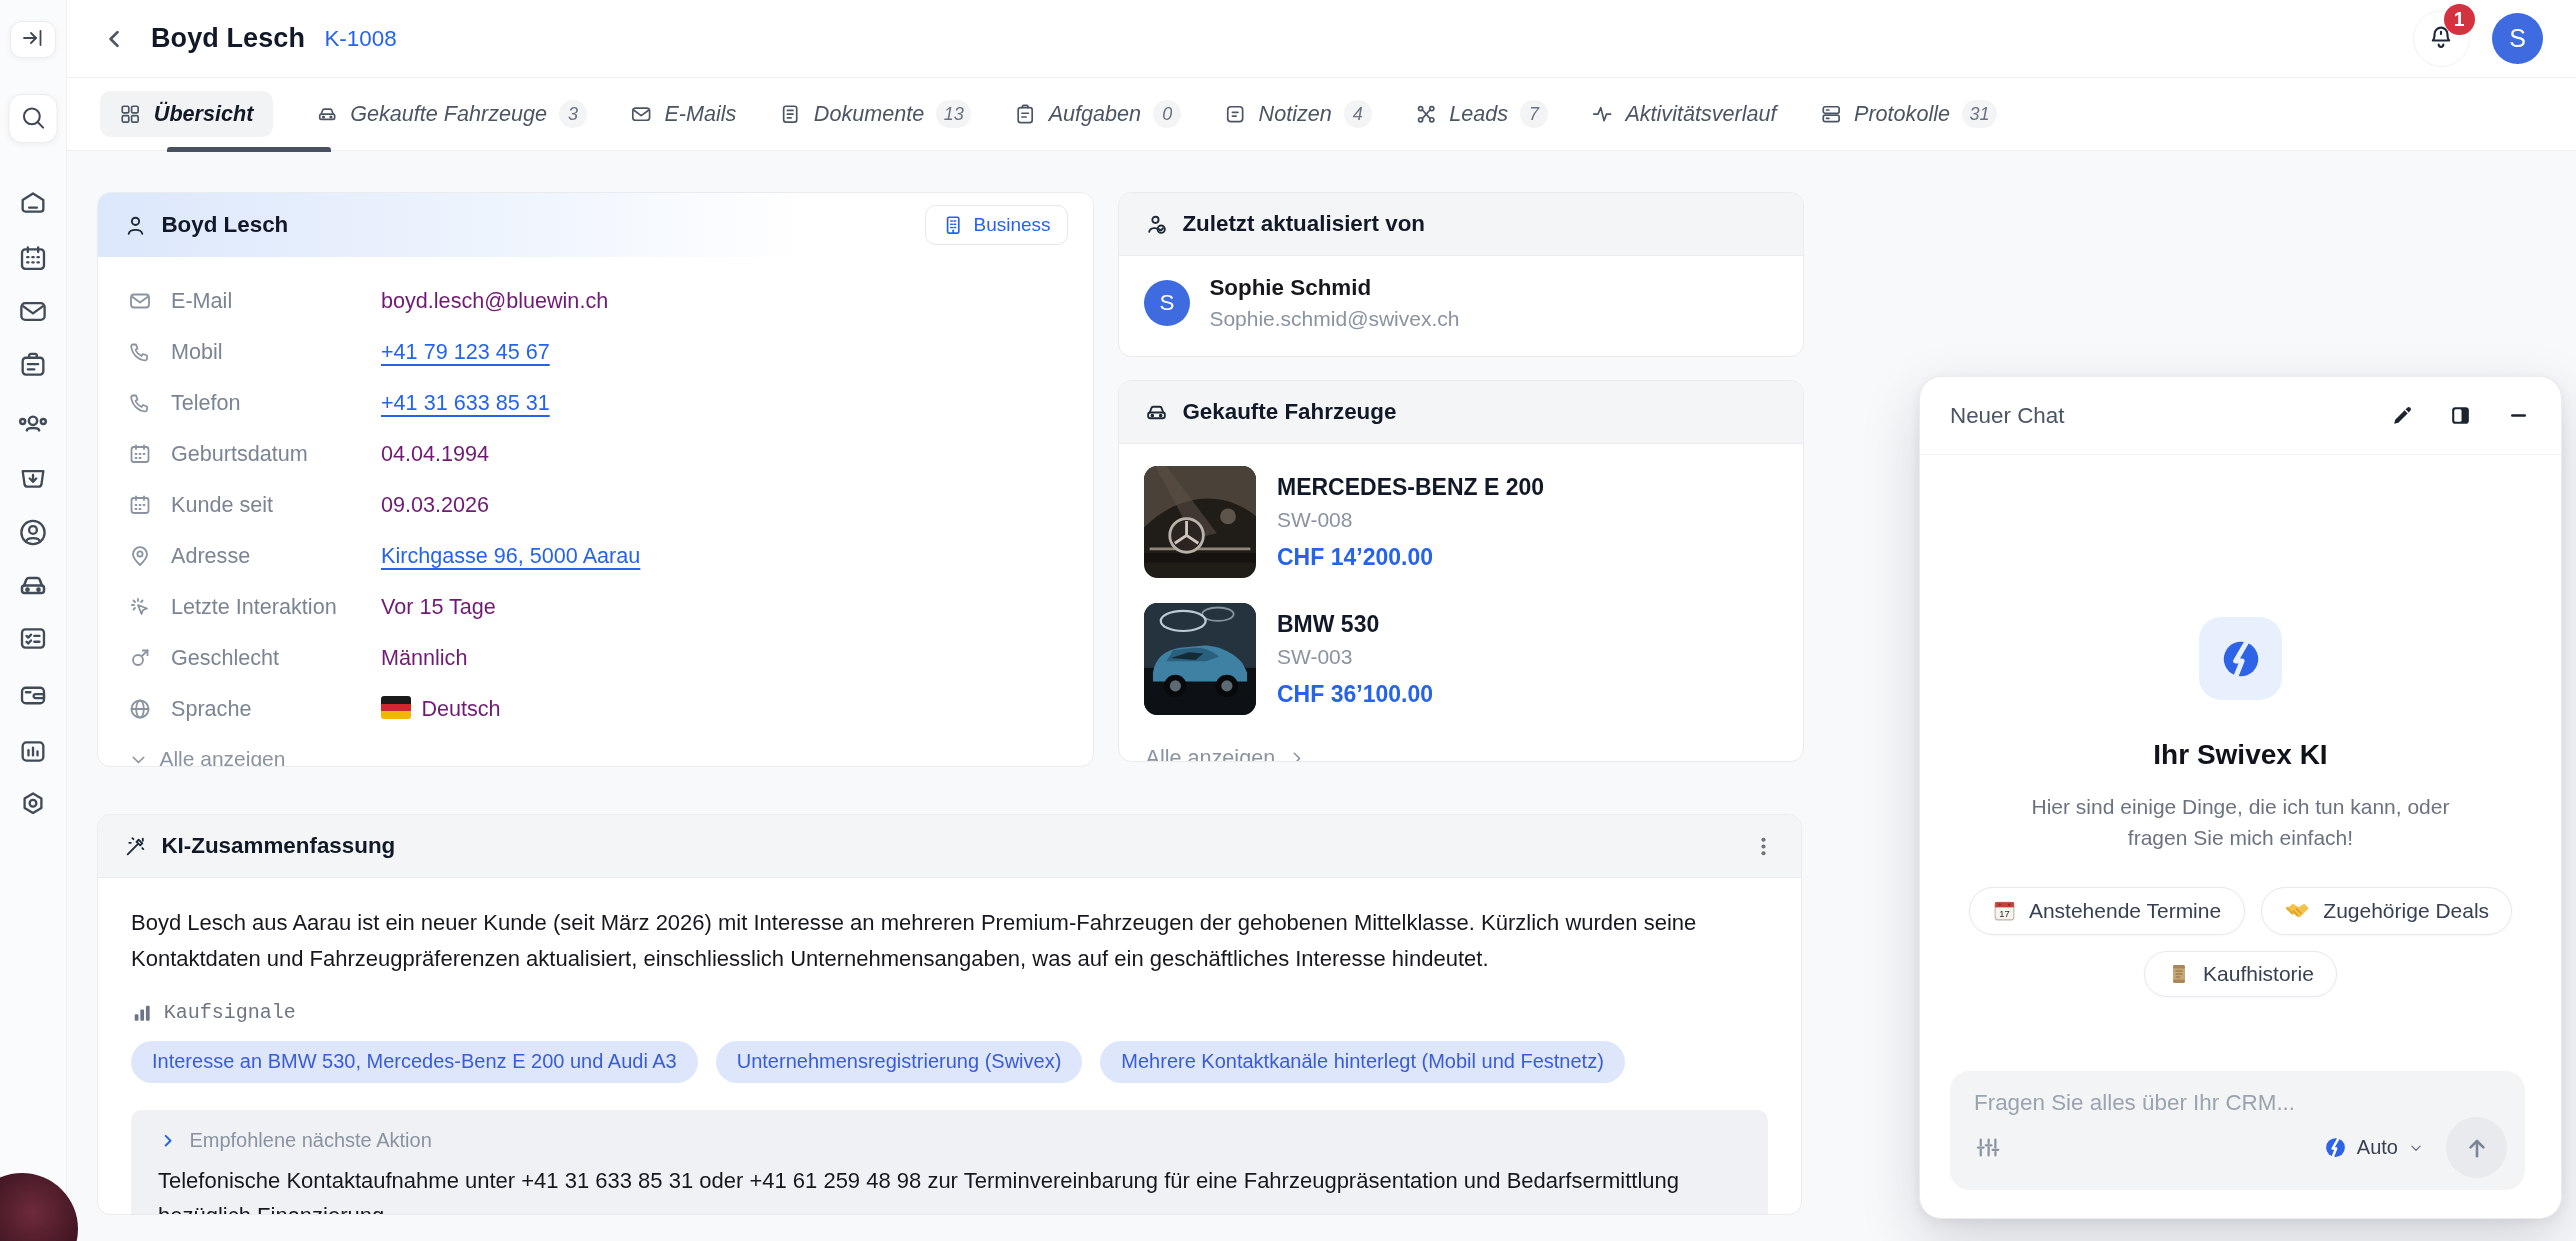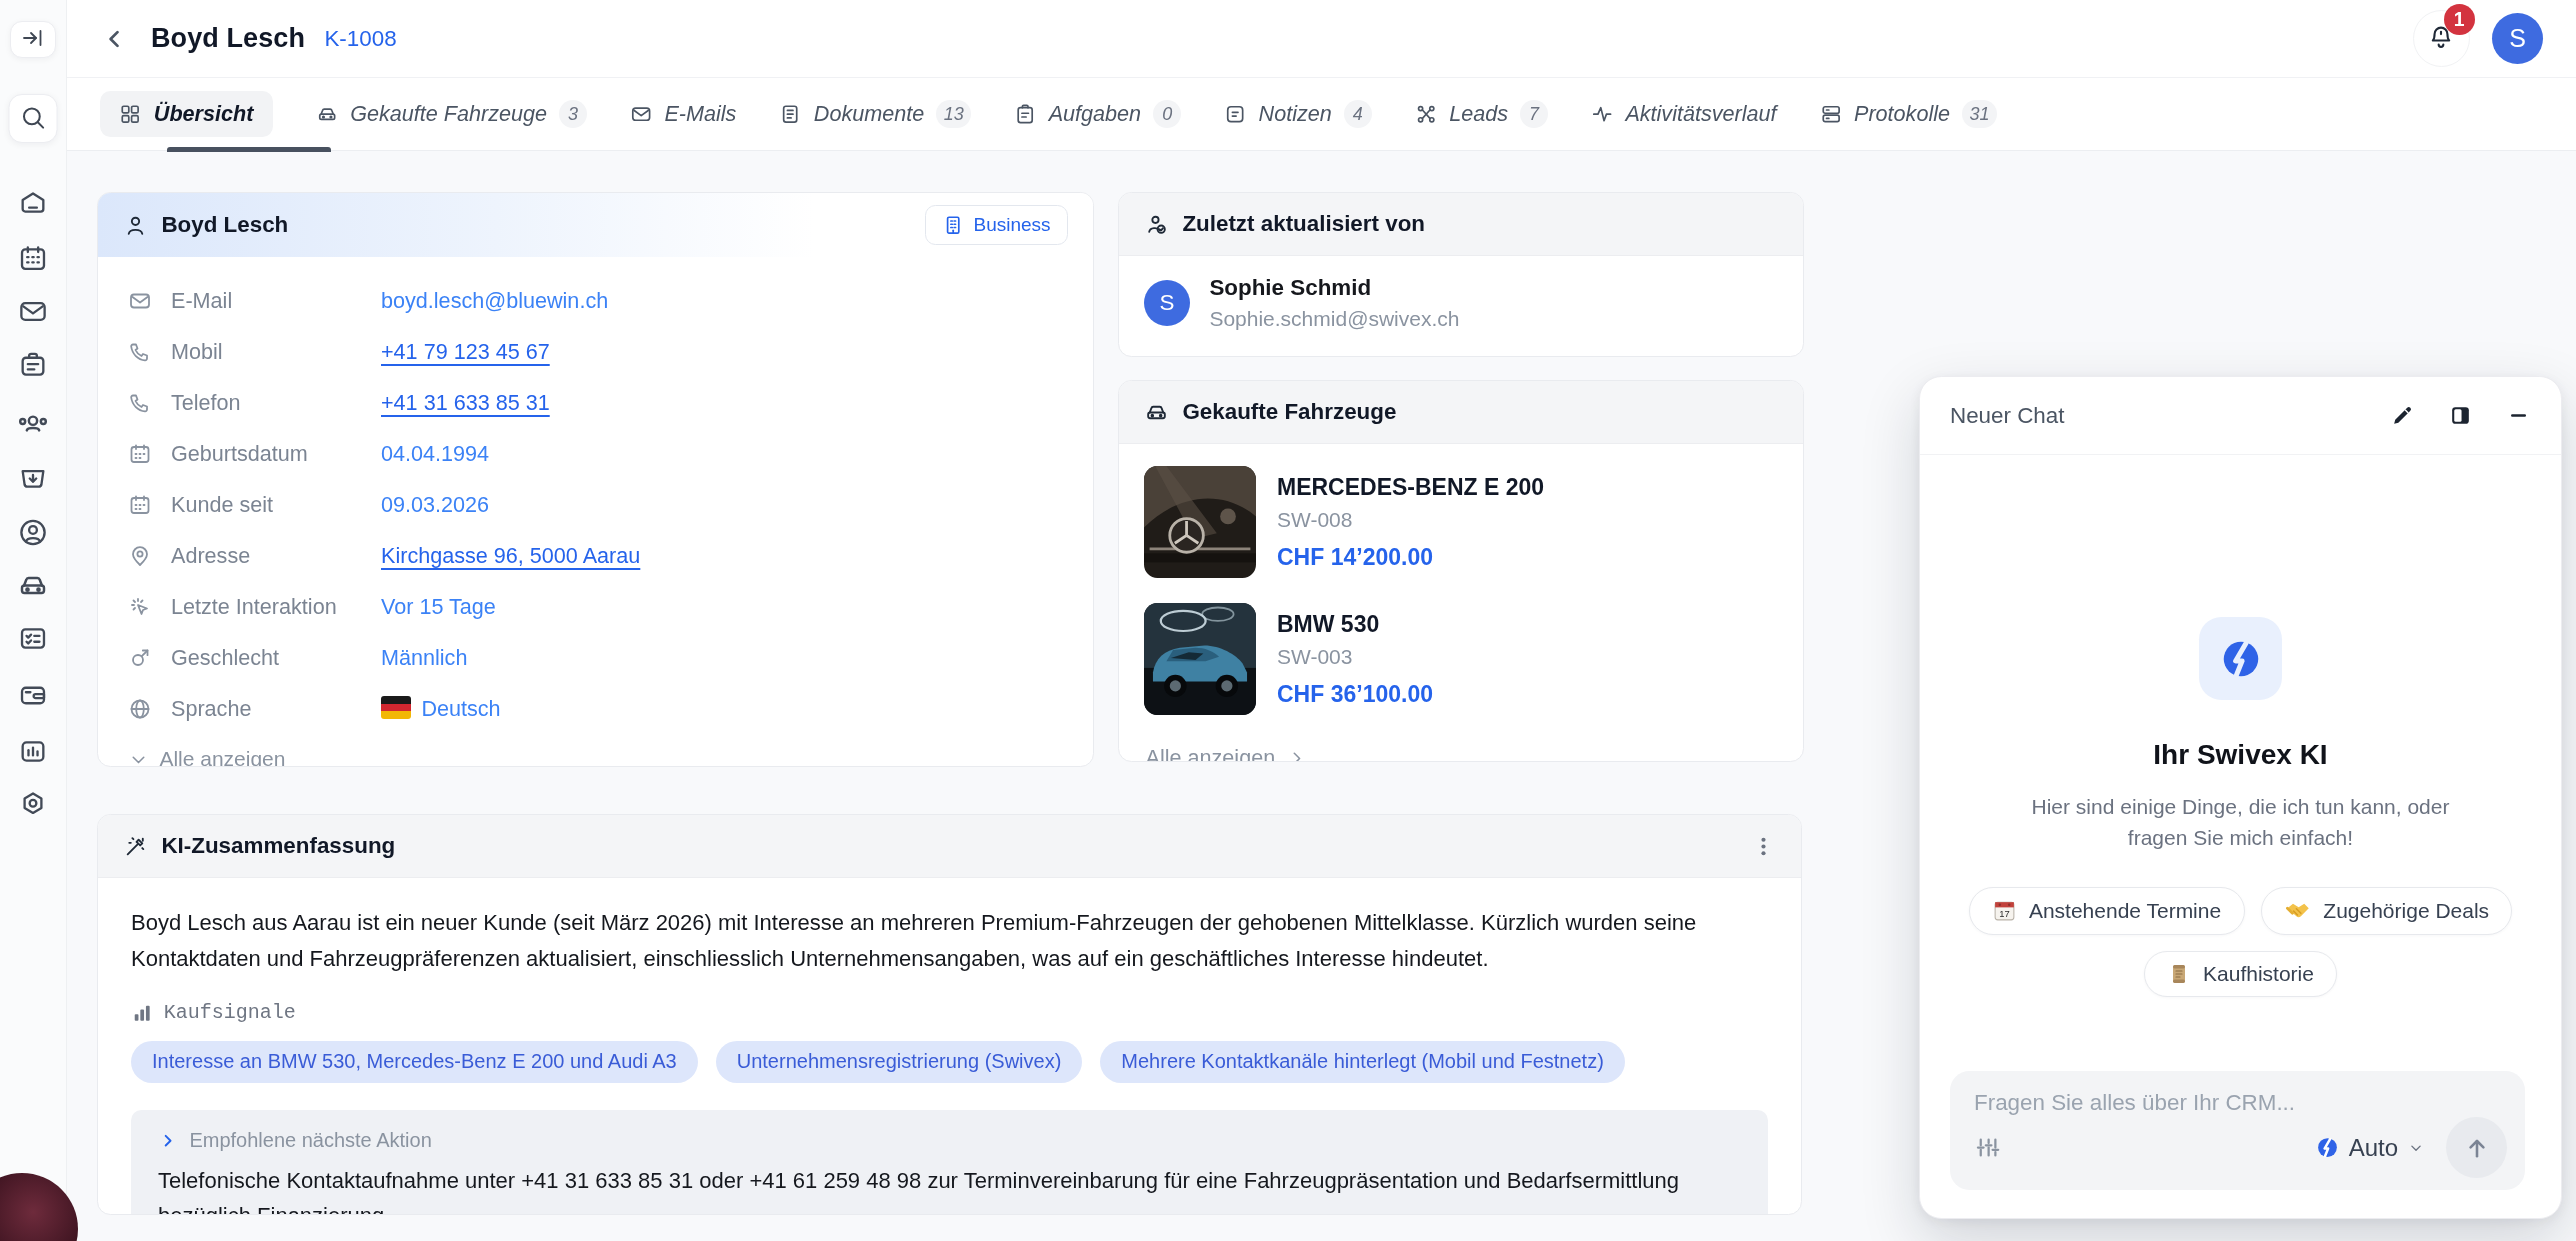--- a/index.html
+++ b/index.html
@@ -40,21 +40,21 @@
   .card-head .hd-ic { color:#1f2937; display:flex; }
 
   .card-contact { left:97px; top:192px; width:997px; height:575px; }
   .card-contact .card-head { background:linear-gradient(90deg,#dbe7fb 0%, #eef4fd 40%, #ffffff 72%); border-bottom:none; height:64px; }
   .type-badge { margin-left:auto; display:flex; align-items:center; gap:9px; background:#fff; border:1.5px solid #e3e7ee; border-radius:10.4px; padding:7.5px 16.4px; color:#2563eb; font-size:19px; font-weight:500; cursor:pointer; }
 
   .c-rows { padding:18px 25px 0 30px; }
   .c-row { display:grid; grid-template-columns:43px 210px 1fr; align-items:center; height:51px; font-size:21.6px; }
   .c-row .f-ic { color:#8a93a0; display:flex; }
   .f-label { color:#7b8492; }
-  .f-value { color:#3b82f6; font-weight:500; }
+  .f-value { color:#701a75; font-weight:500; }
   a.f-value { color:#2563eb; text-decoration:underline; text-underline-offset:4.5px; cursor:pointer; font-weight:500; }
   .flag { display:inline-block; width:30px; height:22.4px; border-radius:3px; margin-right:10.4px; vertical-align:-3px; background:linear-gradient(#1a1a1a 0 33%, #d22730 33% 66%, #f2b705 66% 100%); }
   .show-all { display:flex; align-items:center; gap:10.4px; color:#8a93a0; font-size:21px; margin:13.4px 0 0 30px; cursor:pointer; }
 
   .card-updated { left:1118px; top:192px; width:686px; height:165px; }
   .upd-body { display:flex; align-items:center; gap:19.4px; padding:19.4px 25px; }
   .upd-avatar { width:46px; height:46px; border-radius:50%; background:#3e6be0; color:#fff; font-size:22.4px; display:flex; align-items:center; justify-content:center; }
   .upd-name { font-size:22.4px; font-weight:600; color:#16181d; margin-bottom:6px; }
   .upd-mail { font-size:21px; color:#8a93a0; }
 
@@ -90,21 +90,21 @@
   .bot-logo { width:83px; height:83px; border-radius:22.4px; background:#e9f0fd; display:flex; align-items:center; justify-content:center; }
   .bot-title { font-size:28px; font-weight:700; margin-top:39px; color:#10131a; }
   .bot-sub { font-size:21px; color:#6b7280; text-align:center; width:447px; line-height:1.5; margin-top:19.4px; }
   .chips { display:flex; flex-wrap:wrap; justify-content:center; gap:16.4px; margin-top:33px; width:552px; }
   .chip { display:flex; align-items:center; gap:12px; background:#fff; border:1.5px solid #e7e9ed; border-radius:745px; padding:9.7px 22.4px; font-size:21px; color:#374151; cursor:pointer; box-shadow:0 0.7px 3px rgba(17,24,39,.04); }
   .chat-input { position:absolute; left:30px; right:36px; bottom:28px; height:119px; background:#f3f4f6; border-radius:19.4px; padding:19.4px 24px 15px; }
   .chat-input input { width:100%; border:none; outline:none; background:transparent; font-family:"Liberation Sans",sans-serif; font-size:22.4px; color:#111827; caret-color:#111827; }
   .chat-input input::placeholder { color:#9aa3af; }
   .input-row { position:absolute; left:24px; right:18px; bottom:12px; display:flex; align-items:center; }
   .sliders { color:#8a93a0; display:flex; cursor:pointer; }
-  .mode-select { margin-left:auto; display:flex; align-items:center; gap:9px; font-size:24px; color:#374151; cursor:pointer; margin-right:21px; }
+  .mode-select { margin-left:auto; display:flex; align-items:center; gap:9px; font-size:20px; color:#374151; cursor:pointer; margin-right:21px; }
   .send-btn { width:61px; height:61px; border-radius:50%; background:#e8eaee; display:flex; align-items:center; justify-content:center; color:#7b8494; cursor:pointer; }
 </style>
 </head>
 <body>
 
 <div id="screen">
 
   <aside class="sidebar">
     <div class="side-btn" style="top:21px; width:46px; height:37px;">
       <span><svg class="ic" width="24" height="24" viewBox="0 0 24 24">

